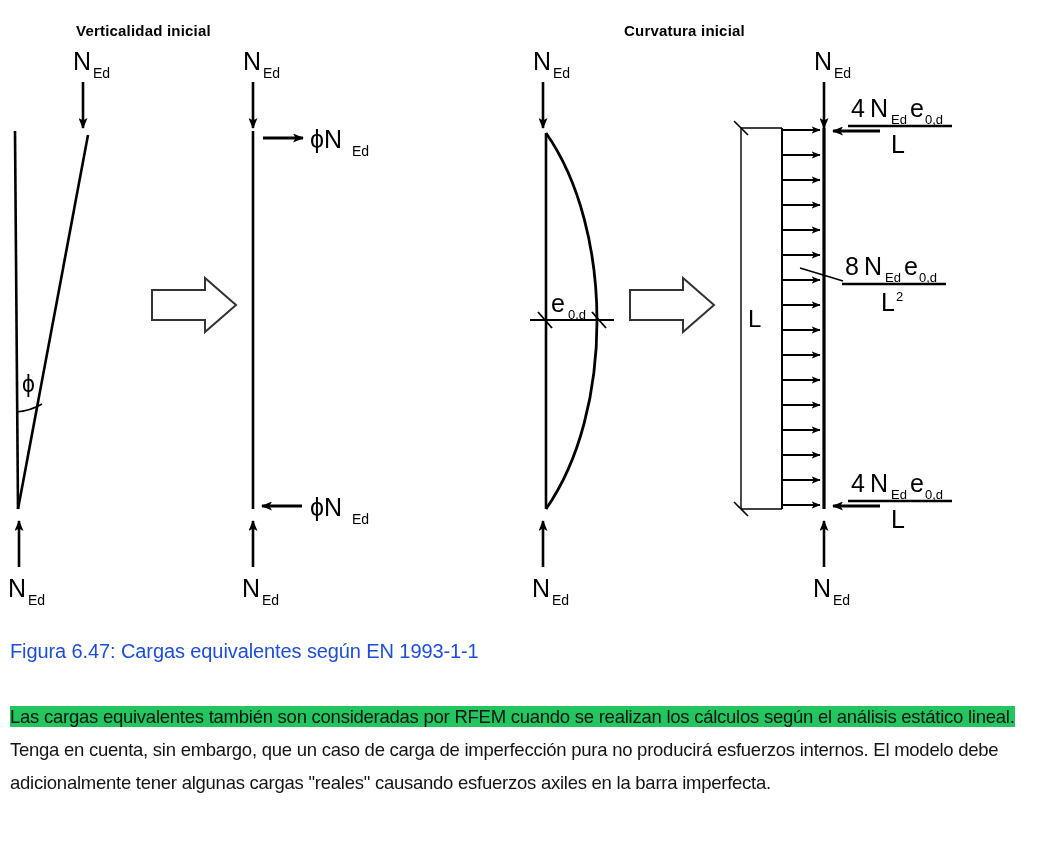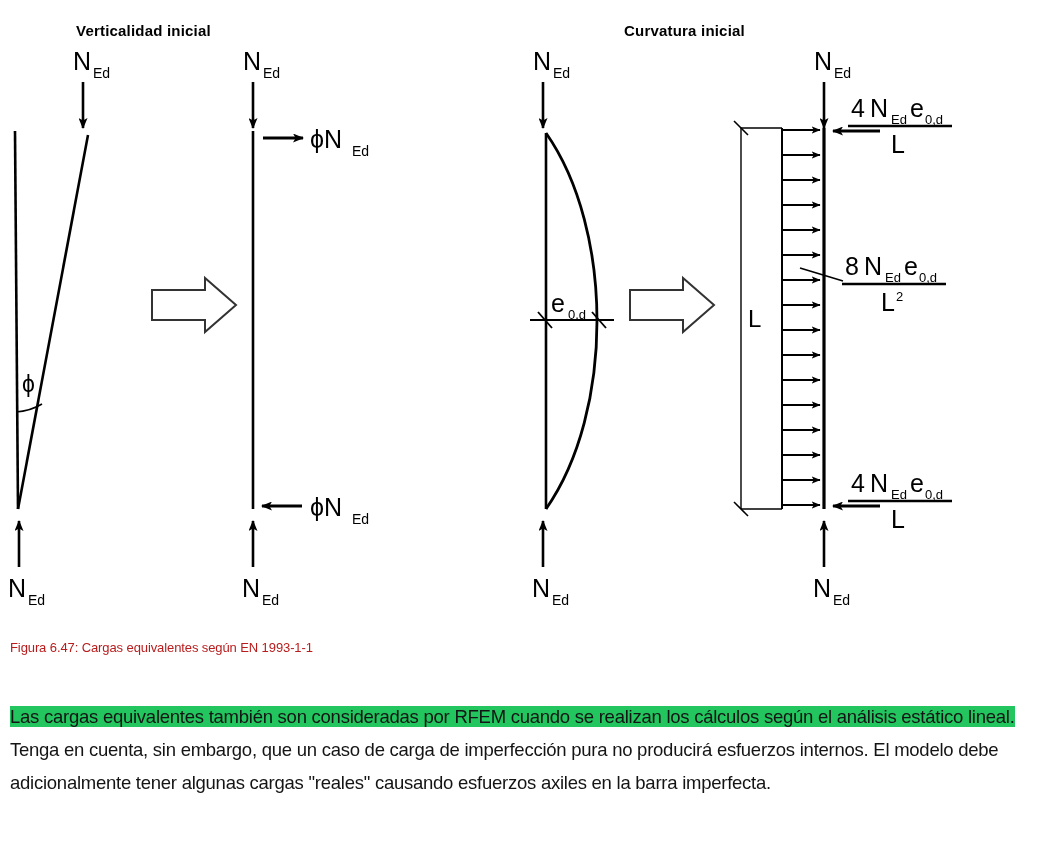--- a/index.html
+++ b/index.html
@@ -22,23 +22,23 @@
     width: 1054px;
     height: 625px;
   }
   .figure-area svg {
     display: block;
   }
   .caption {
     position: absolute;
     left: 10px;
     top: 640px;
-    font-size: 13px;
-    font-family: "Liberation Sans", sans-serif;
-    color: #b91c1c;
+    font-size: 20px;
+    font-family: "Liberation Sans", sans-serif;
+    color: #1d4ed8;
     letter-spacing: -0.1px;
     white-space: nowrap;
   }
   .body-text {
     position: absolute;
     left: 10px;
     top: 700px;
     width: 1020px;
     font-size: 18.5px;
     line-height: 33px;

